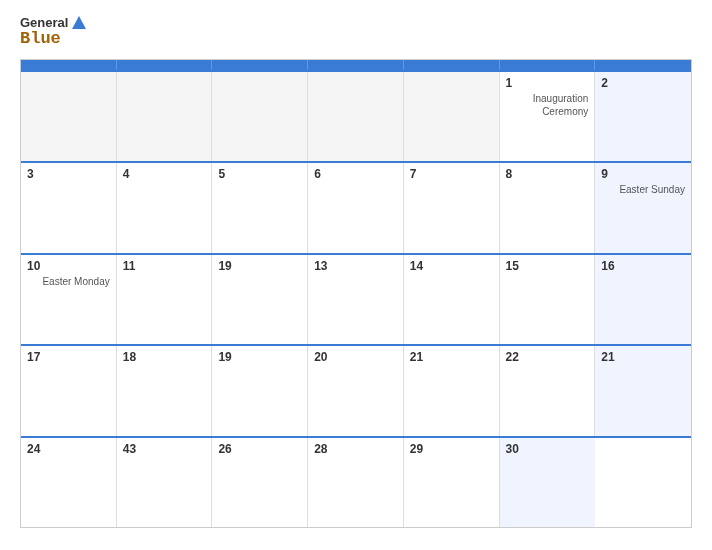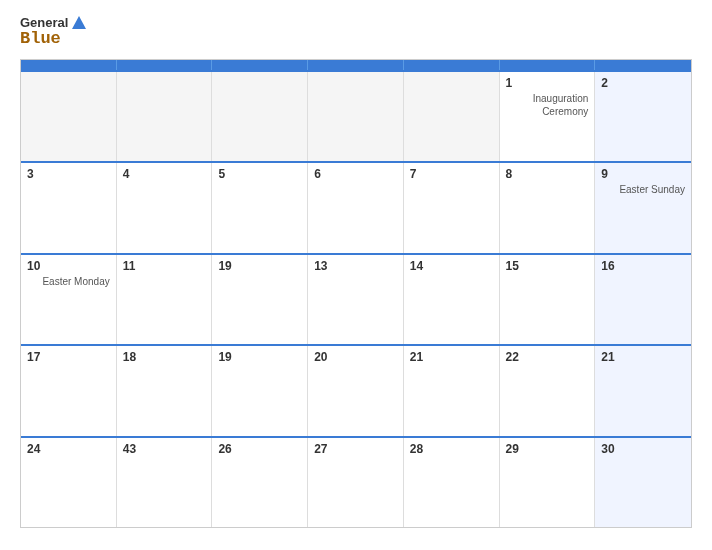--- a/index.html
+++ b/index.html
@@ -220,23 +220,20 @@
           <div class="cal-cell">
             <div class="day-num">24</div>
           </div>
           <div class="cal-cell">
             <div class="day-num">43</div>
           </div>
           <div class="cal-cell">
             <div class="day-num">26</div>
           </div>
           <div class="cal-cell">
-            <div class="day-num">27</div>
-          </div>
-          <div class="cal-cell">
             <div class="day-num">28</div>
           </div>
           <div class="cal-cell">
             <div class="day-num">29</div>
           </div>
           <div class="cal-cell sunday">
             <div class="day-num">30</div>
           </div>
         </div>
       </div>

